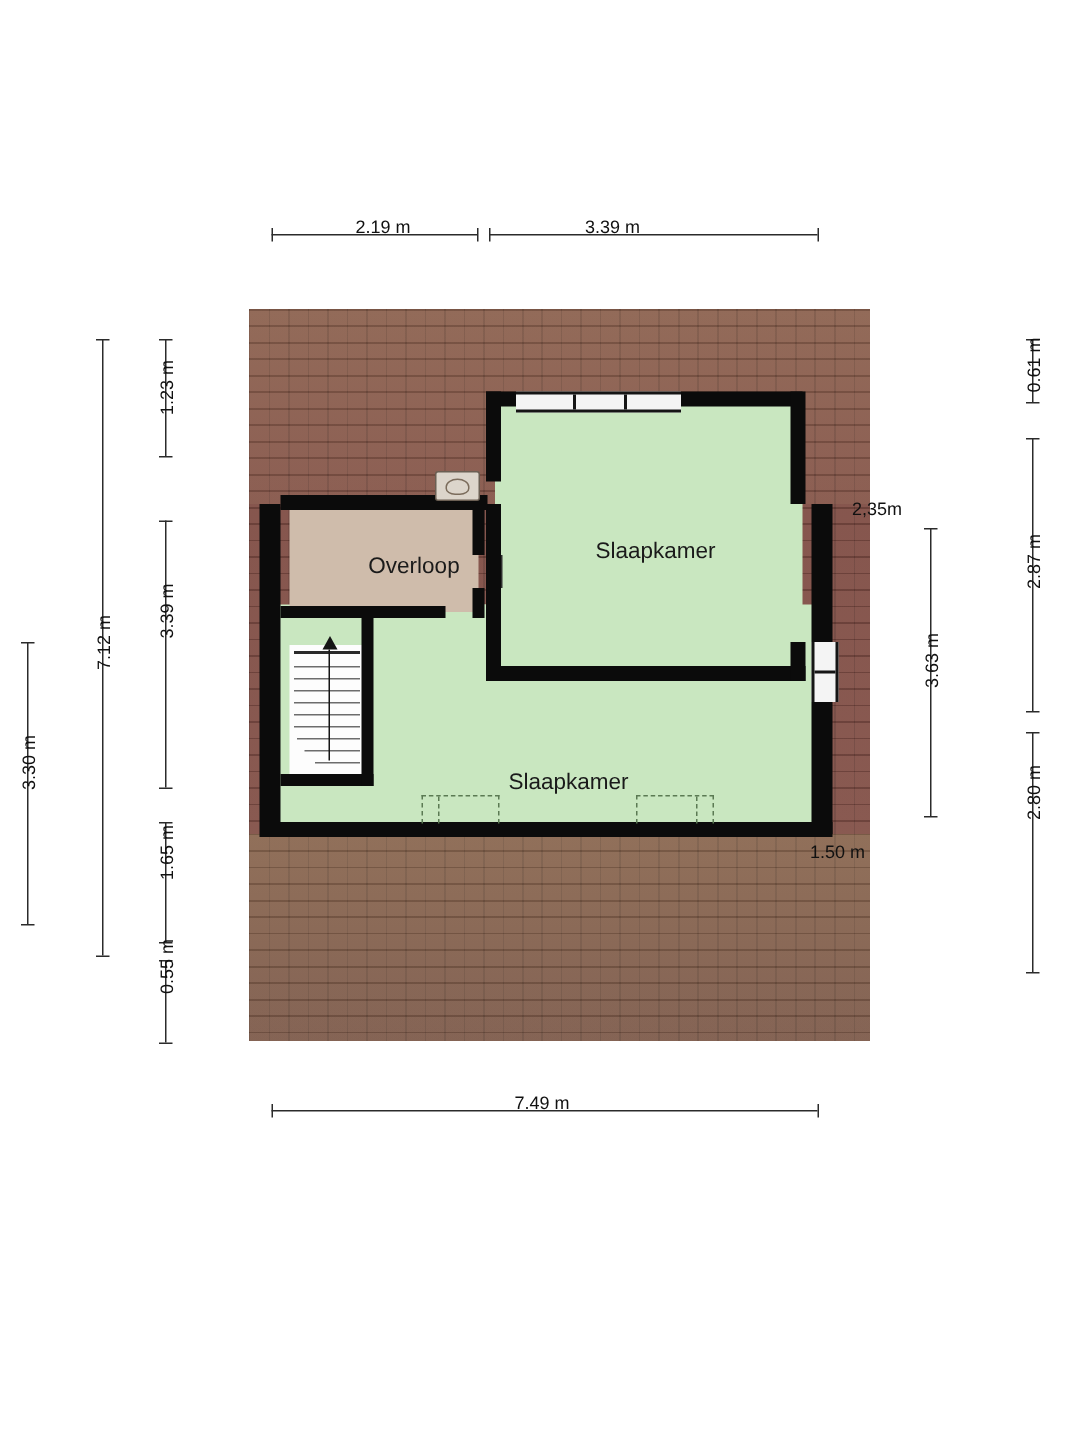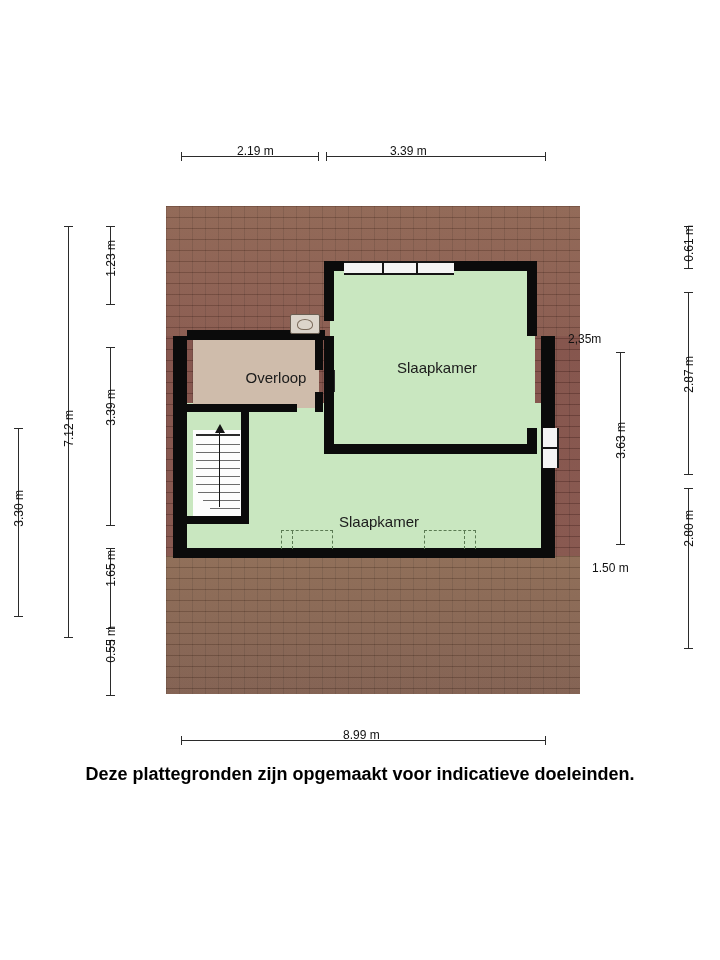--- a/index.html
+++ b/index.html
@@ -231,37 +231,36 @@
   <div class="roomlabel" style="left:392px;top:359px;width:90px;">Slaapkamer</div>
   <div class="roomlabel" style="left:334px;top:513px;width:90px;">Slaapkamer</div>
 
   <div class="dimlabel" style="left:568px;top:332px;">2,35m</div>
 
   <div class="dimline-v" style="left:620px;top:352px;height:192px;"></div>
   <div class="tick-h" style="left:616px;top:352px;"></div>
   <div class="tick-h" style="left:616px;top:544px;"></div>
   <div class="dimlabel vert" style="left:614px;top:422px;">3.63 m</div>
 
-  <div class="dimlabel" style="left:592px;top:561px;">1.50 m</div>
+  <div class="dimlabel" style="left:540px;top:561px;">1.50 m</div>
 
   <div class="dimline-v" style="left:688px;top:226px;height:42px;"></div>
   <div class="tick-h" style="left:684px;top:226px;"></div>
   <div class="tick-h" style="left:684px;top:268px;"></div>
   <div class="dimlabel vert" style="left:682px;top:225px;">0.61 m</div>
 
   <div class="dimline-v" style="left:688px;top:292px;height:182px;"></div>
   <div class="tick-h" style="left:684px;top:292px;"></div>
   <div class="tick-h" style="left:684px;top:474px;"></div>
   <div class="dimlabel vert" style="left:682px;top:356px;">2.87 m</div>
 
   <div class="dimline-v" style="left:688px;top:488px;height:160px;"></div>
   <div class="tick-h" style="left:684px;top:488px;"></div>
   <div class="tick-h" style="left:684px;top:648px;"></div>
   <div class="dimlabel vert" style="left:682px;top:510px;">2.80 m</div>
 
   <div class="dimline-h" style="left:181px;top:740px;width:364px;"></div>
   <div class="tick-v" style="left:181px;top:736px;"></div>
   <div class="tick-v" style="left:545px;top:736px;"></div>
-  <div class="dimlabel" style="left:343px;top:728px;">8.99 m</div>
-
-  <div class="footer" style="top:762px;">Deze plattegronden zijn opgemaakt voor indicatieve doeleinden.</div>
+  <div class="dimlabel" style="left:343px;top:728px;">7.49 m</div>
+
 
 </div>
 
 </body></html>

